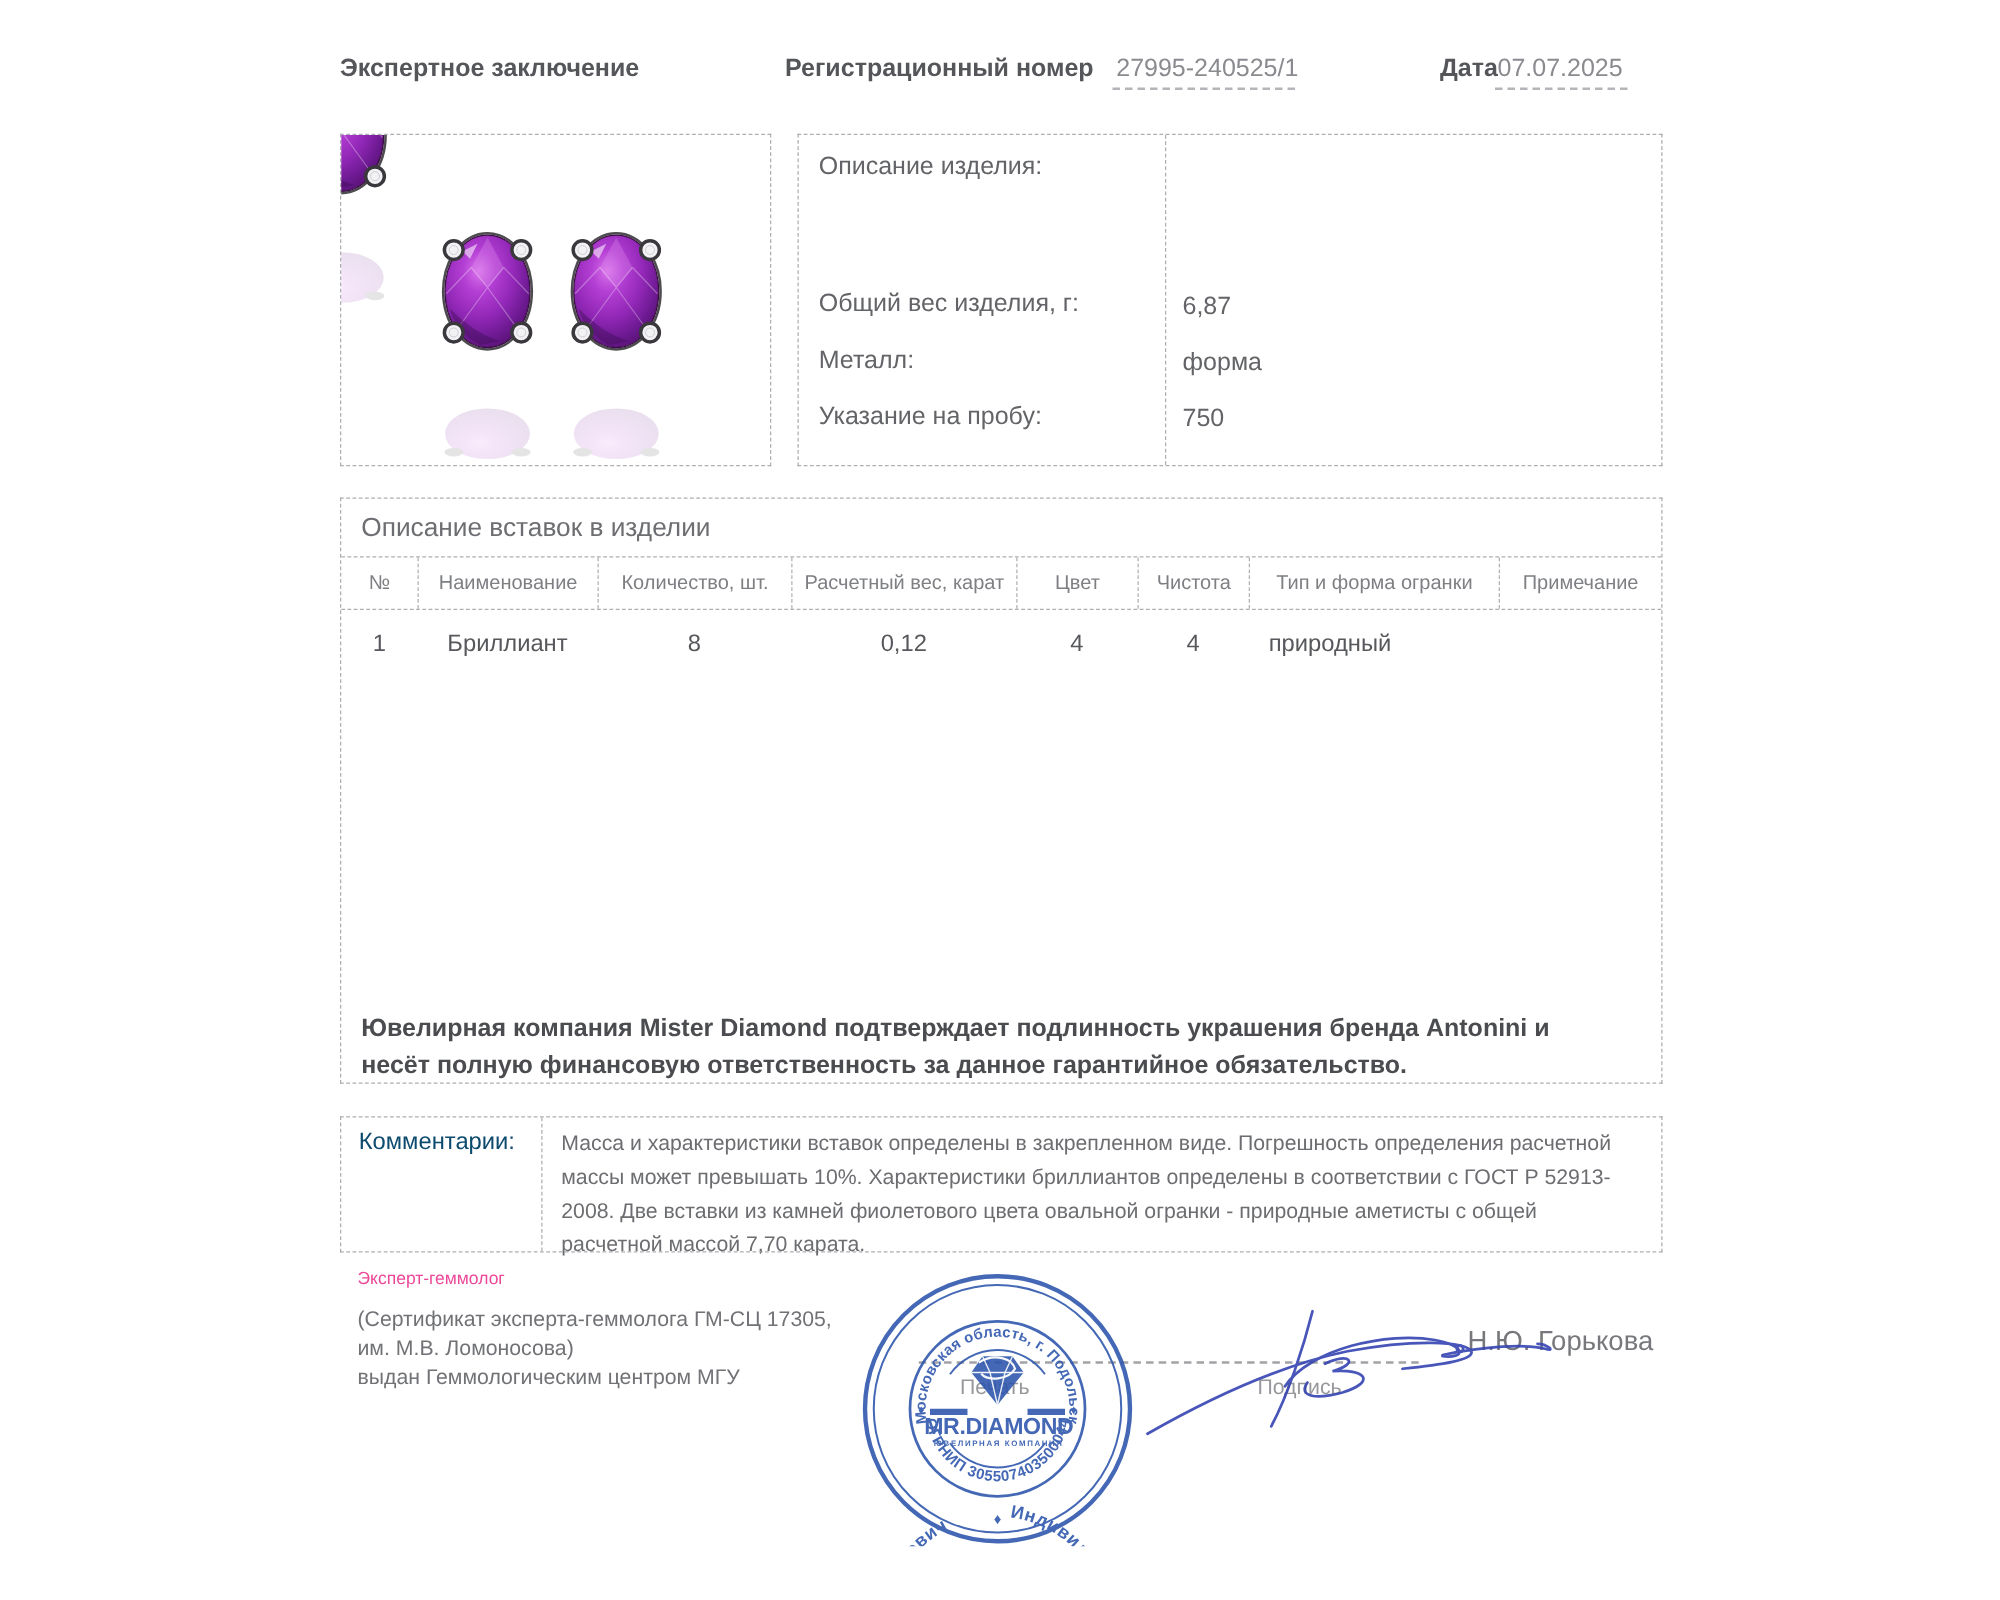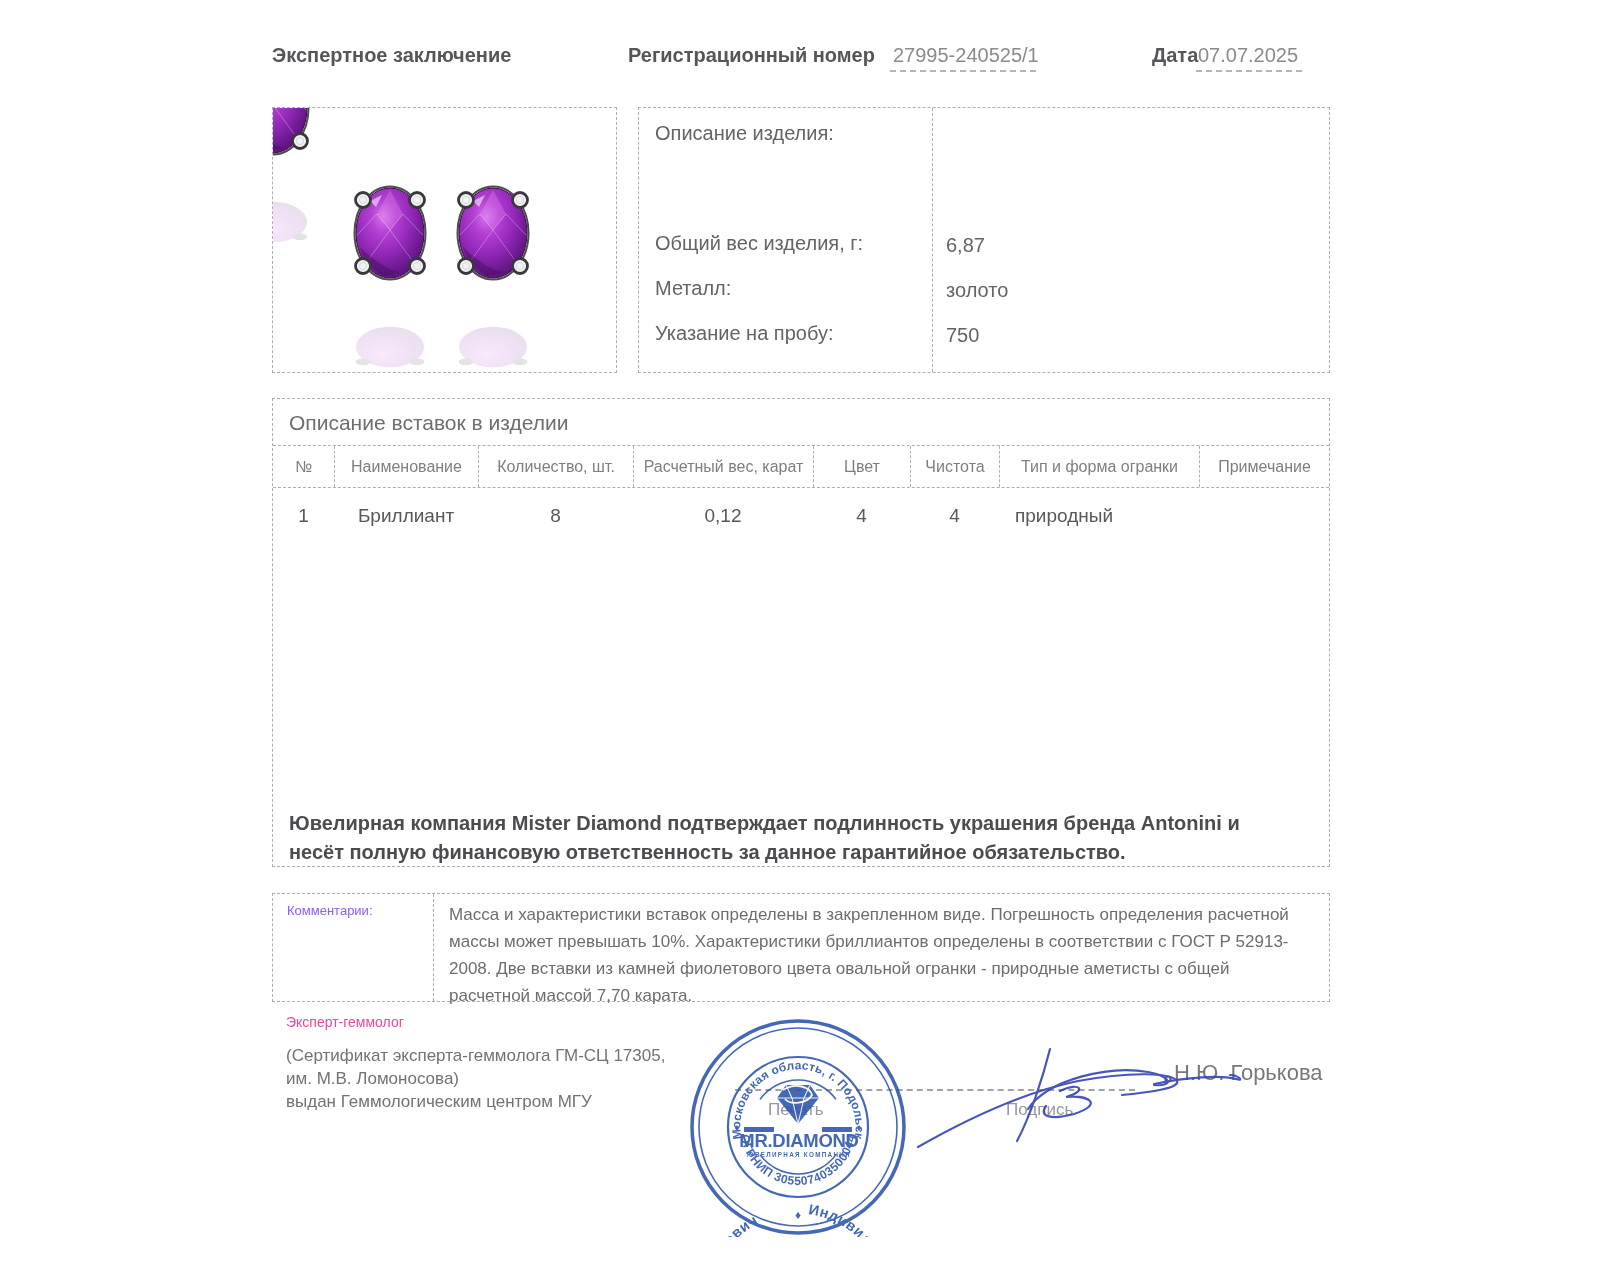--- a/index.html
+++ b/index.html
@@ -16,21 +16,21 @@
   .tbl-title{font-size:21px;color:#6d6e71;}
   .hrow{position:absolute;left:0;right:0;display:flex;
         border-top:1px dashed #adaeb2;border-bottom:1px dashed #adaeb2;box-sizing:border-box;}
   .th{display:flex;align-items:center;justify-content:center;font-size:16px;color:#7e7f83;
       box-sizing:border-box;}
   .th + .th{border-left:1px dashed #b0b1b5;}
   .drow{position:absolute;left:0;right:0;display:flex;}
   .td{display:flex;align-items:center;justify-content:center;font-size:19px;color:#57585c;
       box-sizing:border-box;}
   .statement{font-size:20px;font-weight:bold;color:#4b4c4f;line-height:29px;}
-  .comments-label{font-size:13px;color:#8b5cf6;}
+  .comments-label{font-size:19px;color:#0c4a6e;}
   .comments-text{font-size:17px;color:#6c6d70;line-height:27px;}
   .expert-title{font-size:14px;color:#ec4899;}
   .expert-cert{font-size:17px;color:#717276;line-height:23px;}
   .sig-line{border-top:2px dashed #a2a3a7;height:0;}
   .under-stamp{font-size:17px;color:#97989c;}
   .expert-name{font-size:22px;color:#77787b;}
   .stamp-wrap{opacity:0.88;}
   svg text{font-family:"Liberation Sans",sans-serif;}
 </style>
 </head>
@@ -86,21 +86,21 @@
       <use href="#earring" x="220" y="125"></use>
     </svg>
   </div>
 
   <div class="box" style="left:638px;top:107px;width:692px;height:266px;">
     <div class="vsep" style="left:293px;"></div>
     <div class="abs desc-label" style="left:16px;top:14px;">Описание изделия:</div>
     <div class="abs desc-label" style="left:16px;top:124px;">Общий вес изделия, г:</div>
     <div class="abs desc-value" style="left:307px;top:124px;">6,87</div>
     <div class="abs desc-label" style="left:16px;top:169px;">Металл:</div>
-    <div class="abs desc-value" style="left:307px;top:169px;">золото</div>
+    <div class="abs desc-value" style="left:307px;top:169px;">форма</div>
     <div class="abs desc-label" style="left:16px;top:214px;">Указание на пробу:</div>
     <div class="abs desc-value" style="left:307px;top:214px;">750</div>
   </div>
 
   <div class="box" style="left:272px;top:398px;width:1058px;height:469px;">
     <div class="abs tbl-title" style="left:16px;top:12px;">Описание вставок в изделии</div>
     <div class="hrow" style="top:46px;height:43px;">
       <div class="th" style="width:61px;">№</div>
       <div class="th" style="width:144px;">Наименование</div>
       <div class="th" style="width:155px;">Количество, шт.</div>

